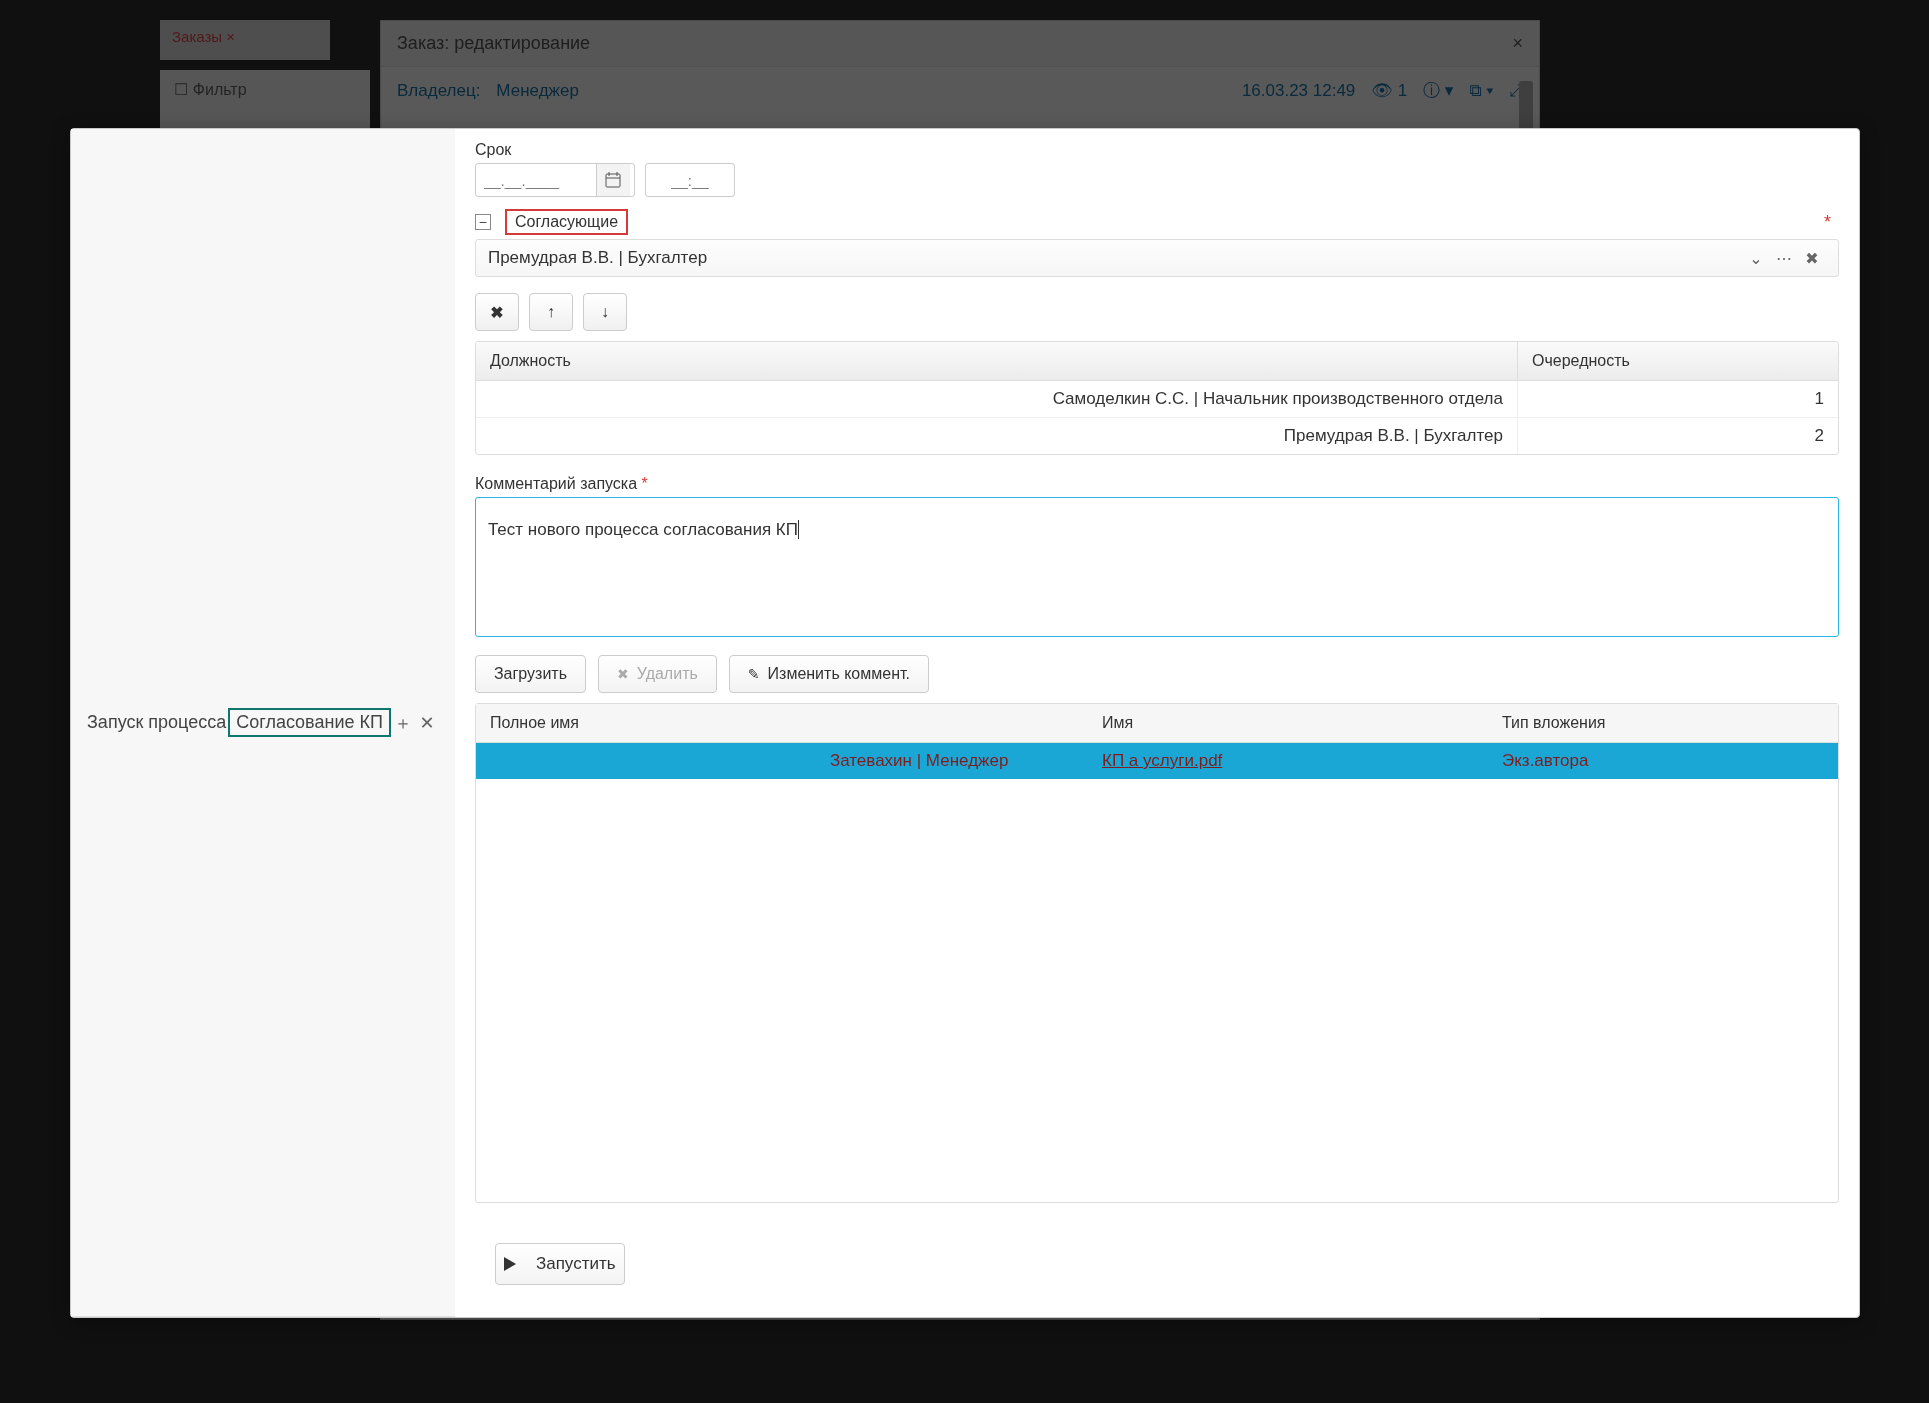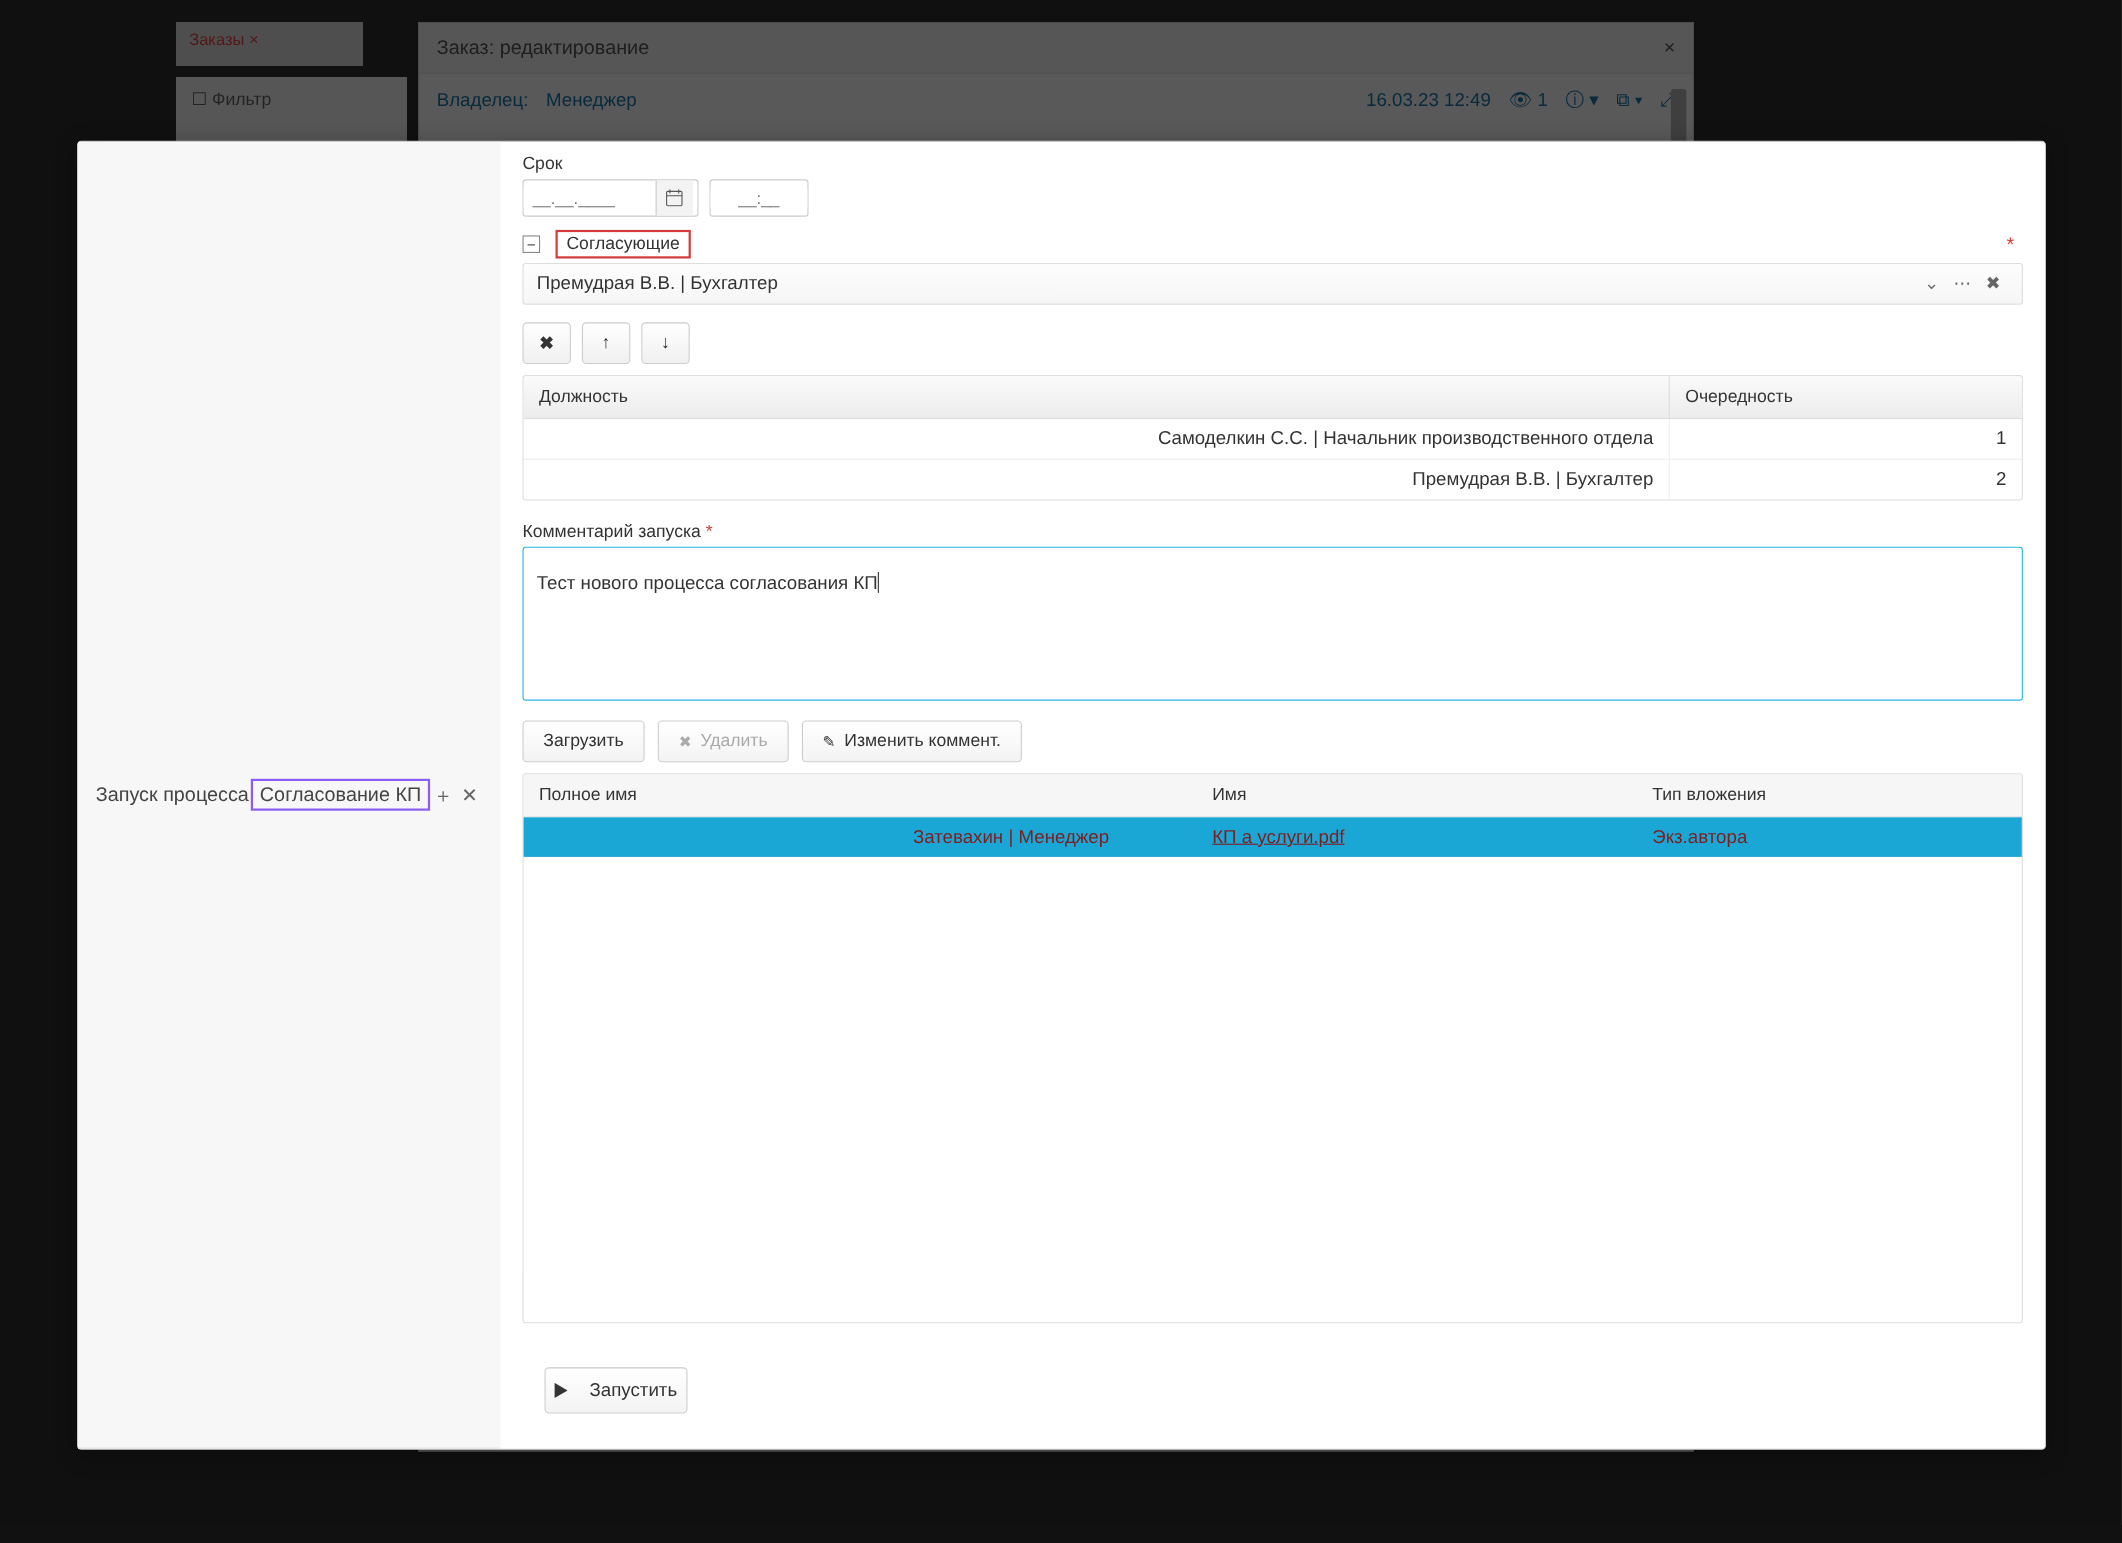--- a/index.html
+++ b/index.html
@@ -101,21 +101,21 @@
   display: flex;
   align-items: center;
   padding: 10px 16px;
   border-bottom: 1px solid #e0e0e0;
   background: #f7f7f7;
   font-size: 18px;
   color: #444;
 }
 .modal-header .title-plain { }
 .modal-header .title-highlight {
-  border: 2px solid #8b5cf6;
+  border: 2px solid #0f766e;
   padding: 2px 6px;
   margin-left: 2px;
 }
 .modal-header .spacer { flex: 1; }
 .modal-header .hbtn {
   width: 24px; height: 24px;
   display: flex; align-items: center; justify-content: center;
   cursor: pointer;
   color: #666;
   font-size: 18px;

